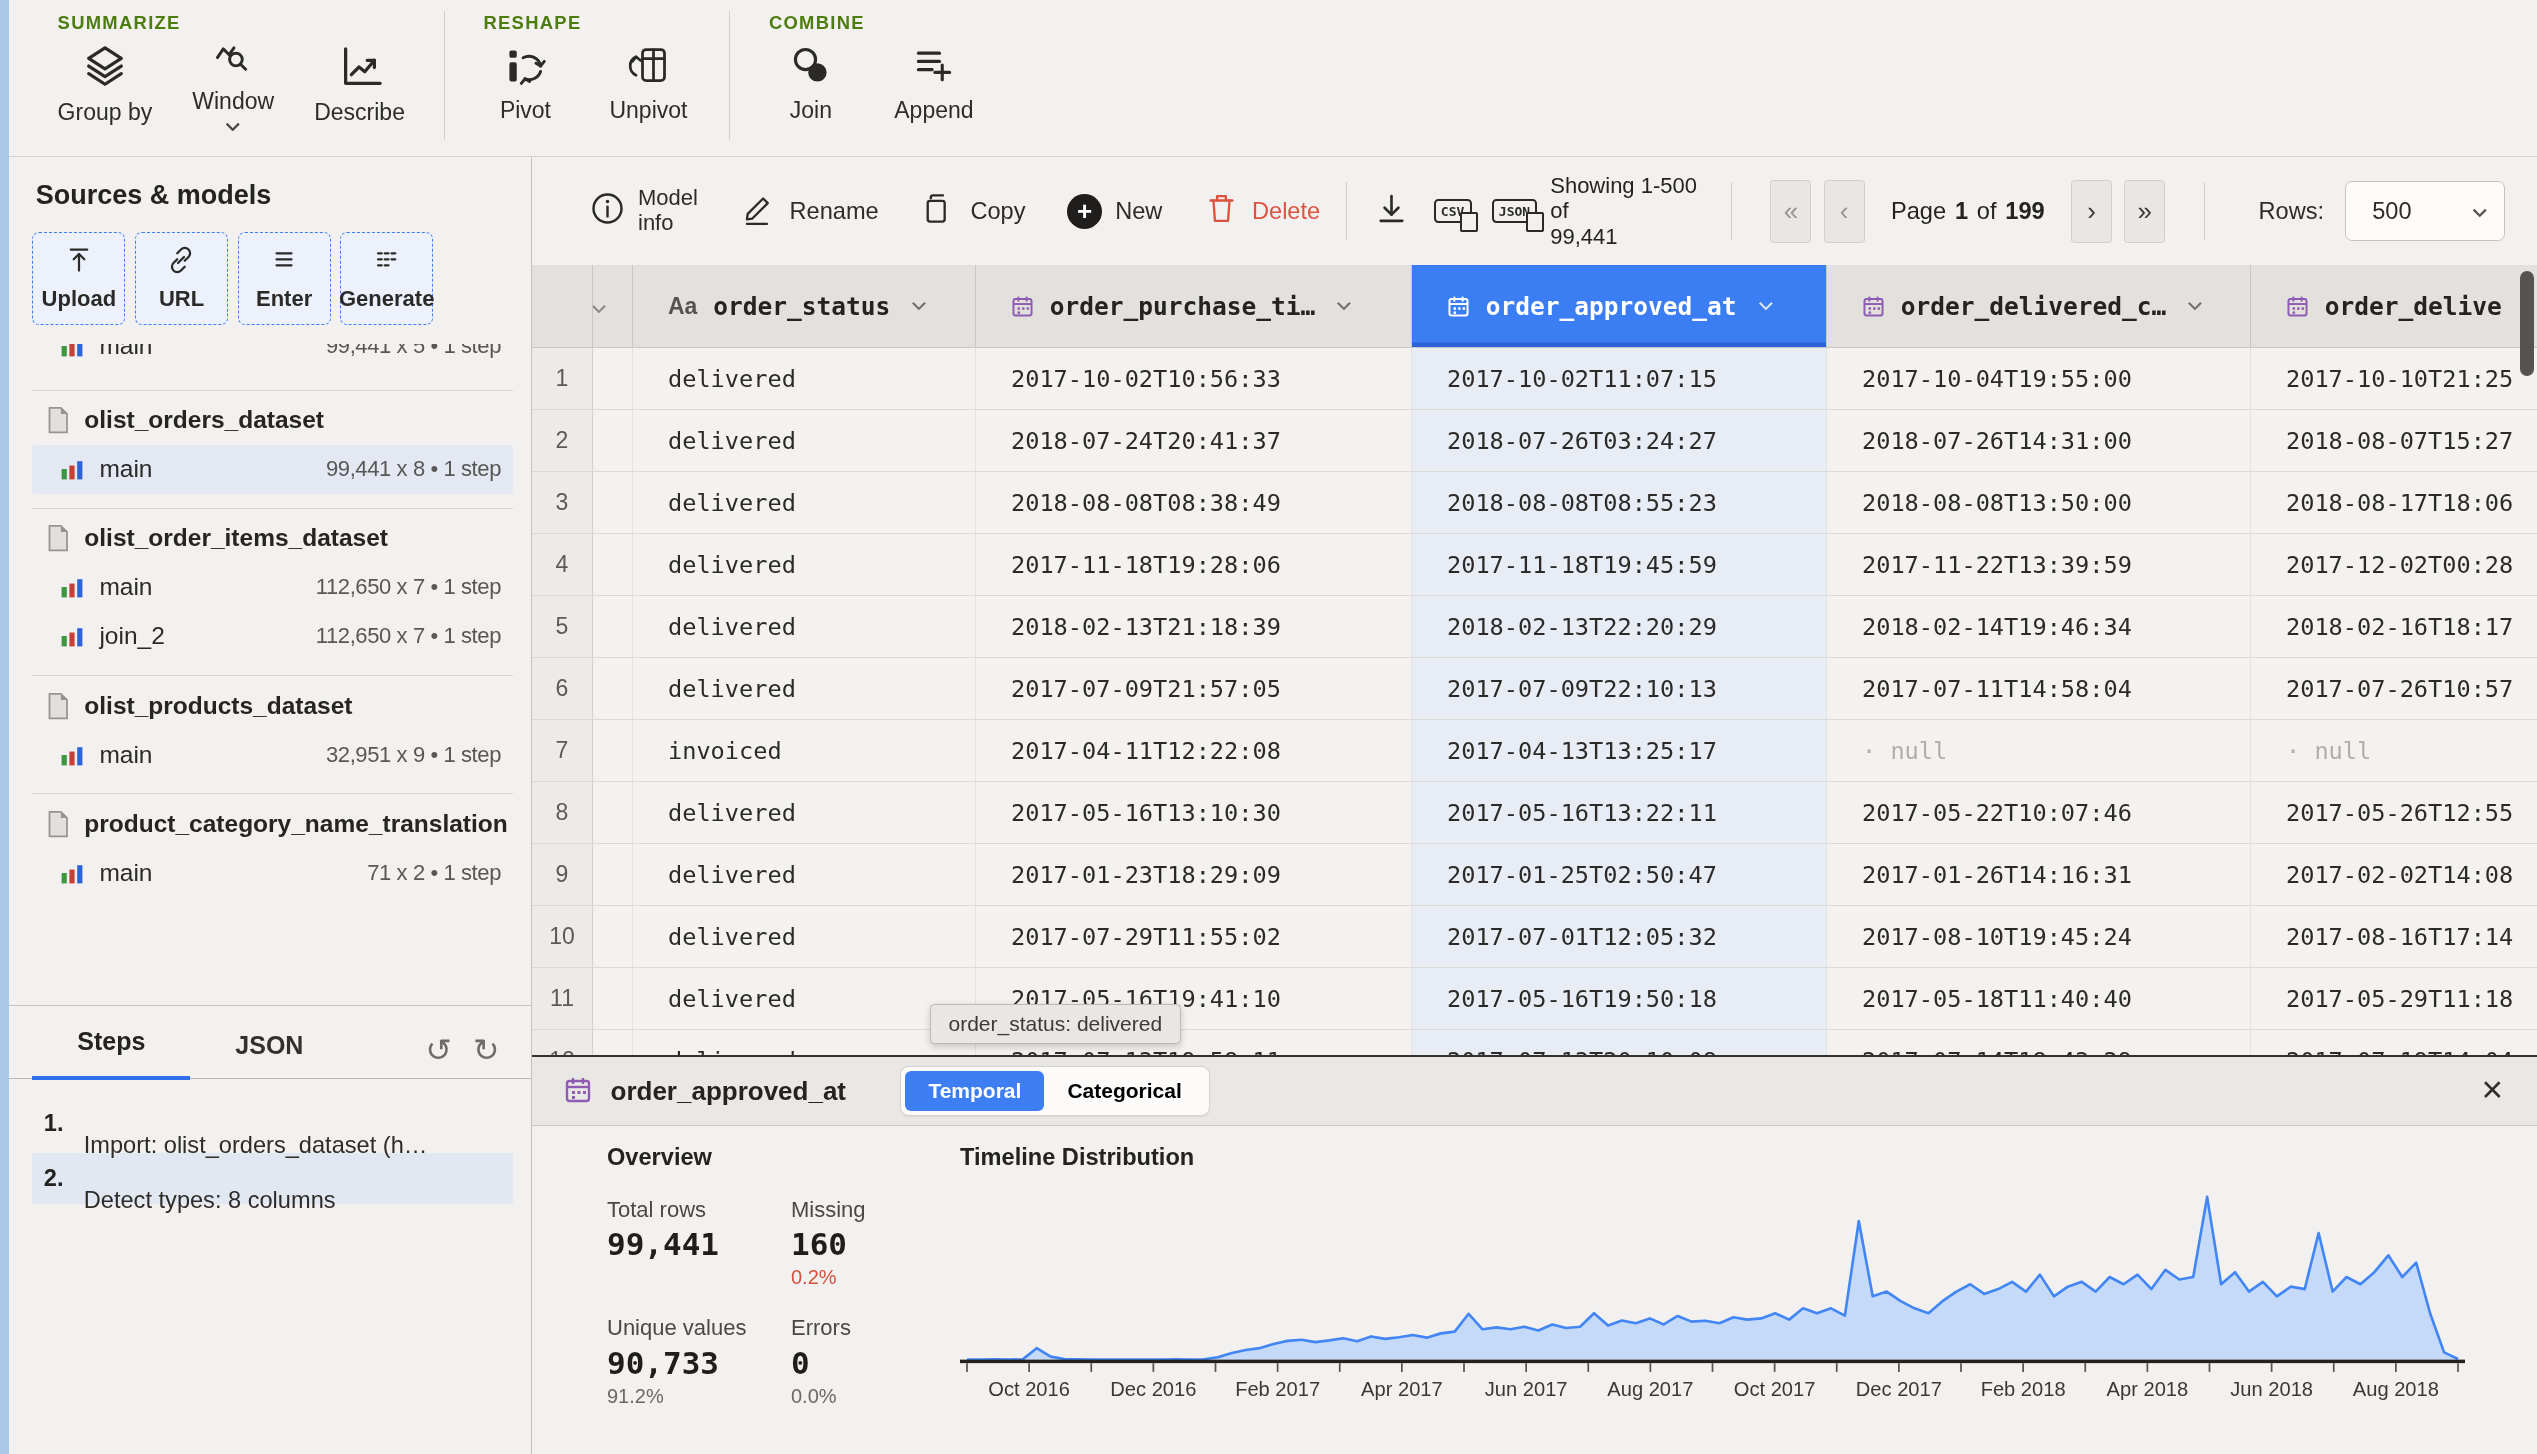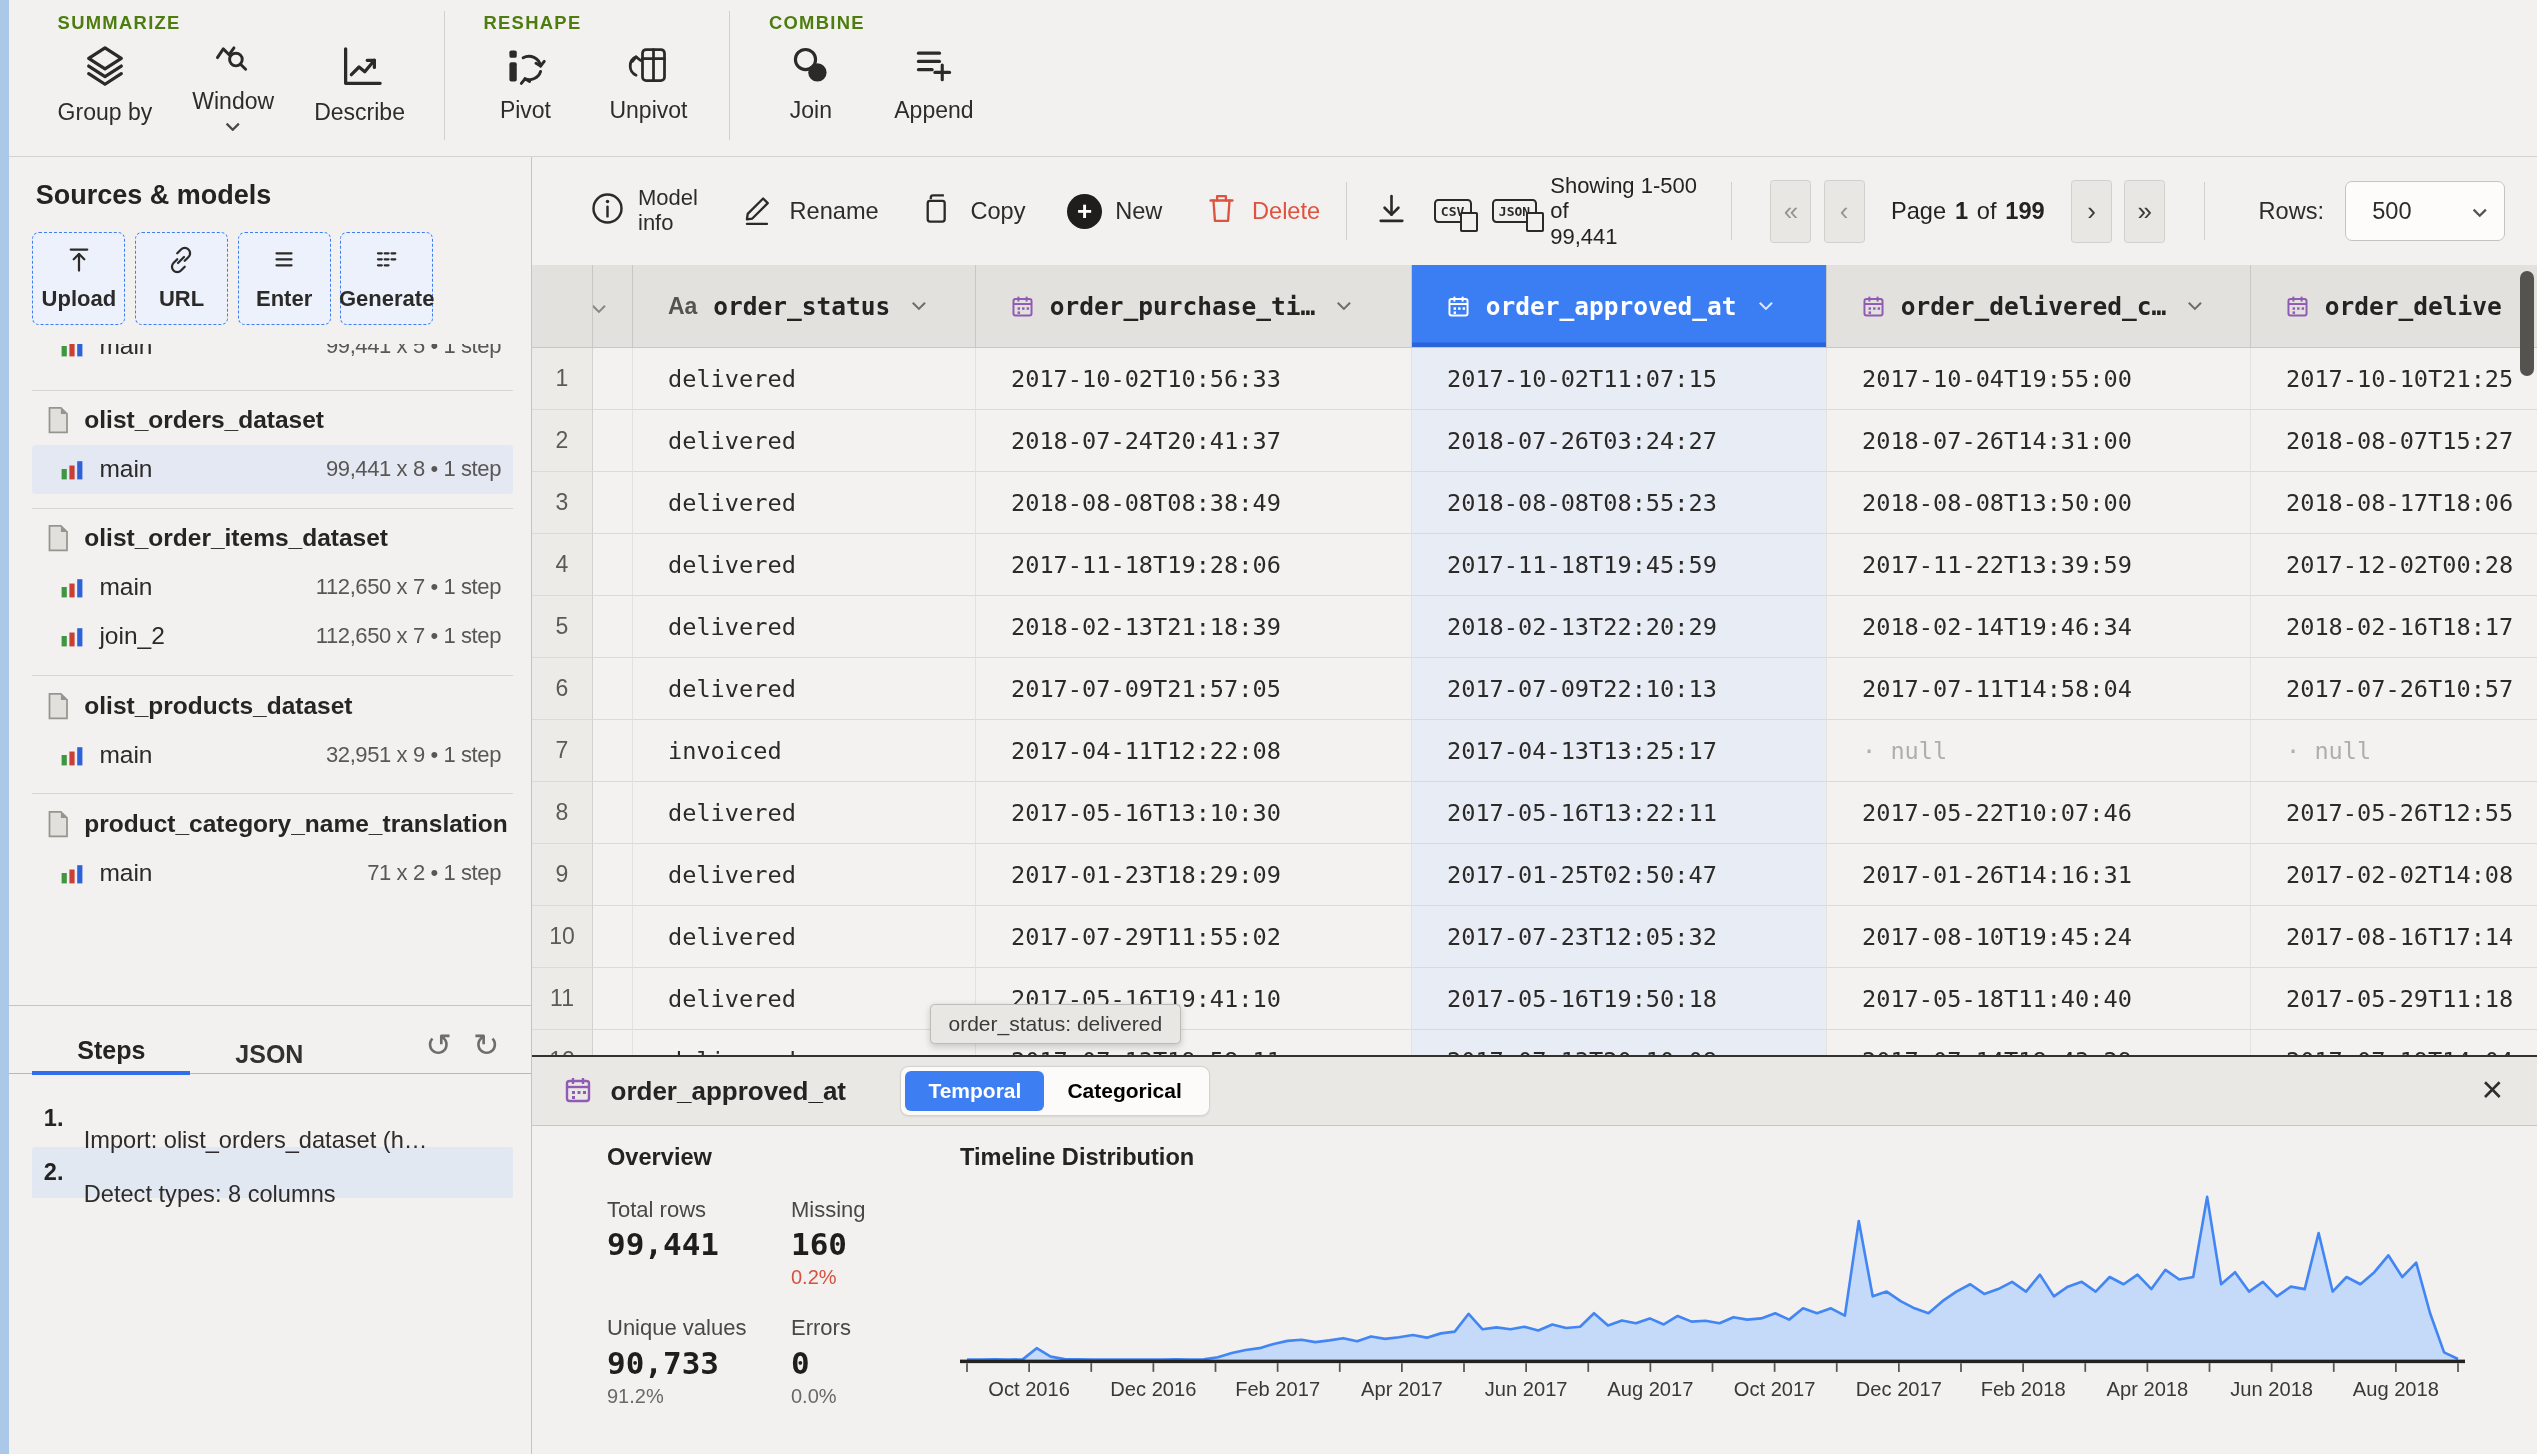--- a/index.html
+++ b/index.html
@@ -35,21 +35,21 @@
   .model-row{display:flex;align-items:center;height:49px;margin:0 17.5px 0 23.6px;padding:0 12.3px 0 27px;
              border-radius:3.5px;cursor:pointer;}
   .model-row.sel{background:#e3e8f2;}
   .model-row .nm{font-size:24.5px;color:#2b2a28;margin-left:14px;}
   .model-row .stats{margin-left:auto;font-size:22px;color:#595755;letter-spacing:-0.4px;}
 
   
   .steps-panel{height:448px;border-top:0.9px solid #c6c4c1;}
   .tabs-row{display:flex;align-items:flex-end;padding:21px 31.5px 0 23.6px;border-bottom:1.8px solid #bab8b5;}
   .tab{width:158px;text-align:center;font-size:25px;font-weight:600;color:#242321;
-       padding-bottom:6px;margin-bottom:-1.8px;cursor:pointer;}
+       padding-bottom:20px;margin-bottom:-1.8px;cursor:pointer;}
   .tab.active{border-bottom:4.4px solid #2f6fed;}
   .tab.inactive{color:#33312f;font-weight:600;}
   .undo-redo{margin-left:auto;display:flex;gap:21px;font-size:31.5px;color:#6f6d6b;padding-bottom:8.8px;}
   .undo-redo span{cursor:pointer;}
   .step-item{display:flex;align-items:center;height:51px;margin:0 17.5px 3.5px 23.6px;padding-left:11.4px;
              font-size:23.6px;border-radius:2.6px;cursor:pointer;}
   .steps-list{margin-top:19px;}
   .step-item .num{font-weight:bold;width:40px;color:#242321;}
   .step-item .lbl{color:#2e2c2a;margin-top:44px;}
   .step-item.sel{background:#e2e8f2;}
@@ -619,21 +619,21 @@
           <div class="t-cell">2017-01-23T18:29:09</div>
           <div class="t-cell selcol">2017-01-25T02:50:47</div>
           <div class="t-cell">2017-01-26T14:16:31</div>
           <div class="t-cell">2017-02-02T14:08</div>
         </div>
         <div class="grid-row">
           <div class="t-gut">10</div>
           <div class="t-cell"></div>
           <div class="t-cell">delivered</div>
           <div class="t-cell">2017-07-29T11:55:02</div>
-          <div class="t-cell selcol">2017-07-23T12:05:32</div>
+          <div class="t-cell selcol">2017-07-01T12:05:32</div>
           <div class="t-cell">2017-08-10T19:45:24</div>
           <div class="t-cell">2017-08-16T17:14</div>
         </div>
         <div class="grid-row">
           <div class="t-gut">11</div>
           <div class="t-cell"></div>
           <div class="t-cell">delivered</div>
           <div class="t-cell">2017-05-16T19:41:10</div>
           <div class="t-cell selcol">2017-05-16T19:50:18</div>
           <div class="t-cell">2017-05-18T11:40:40</div>

